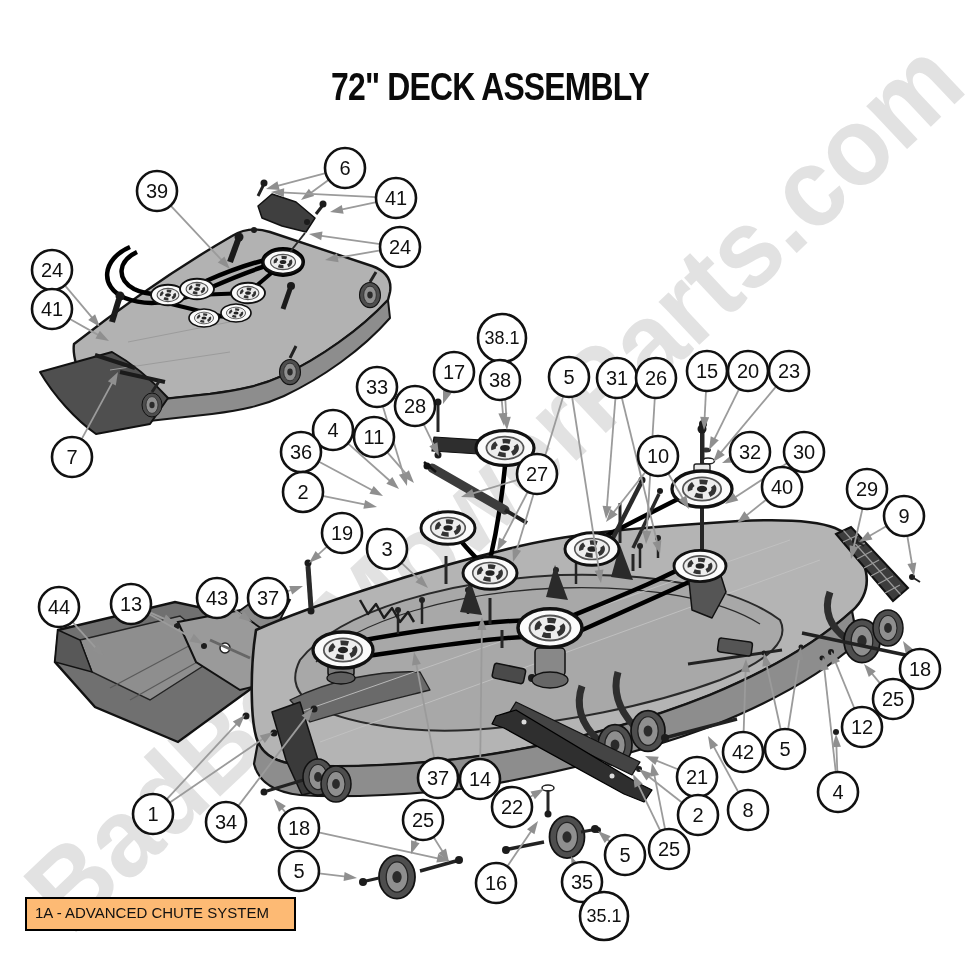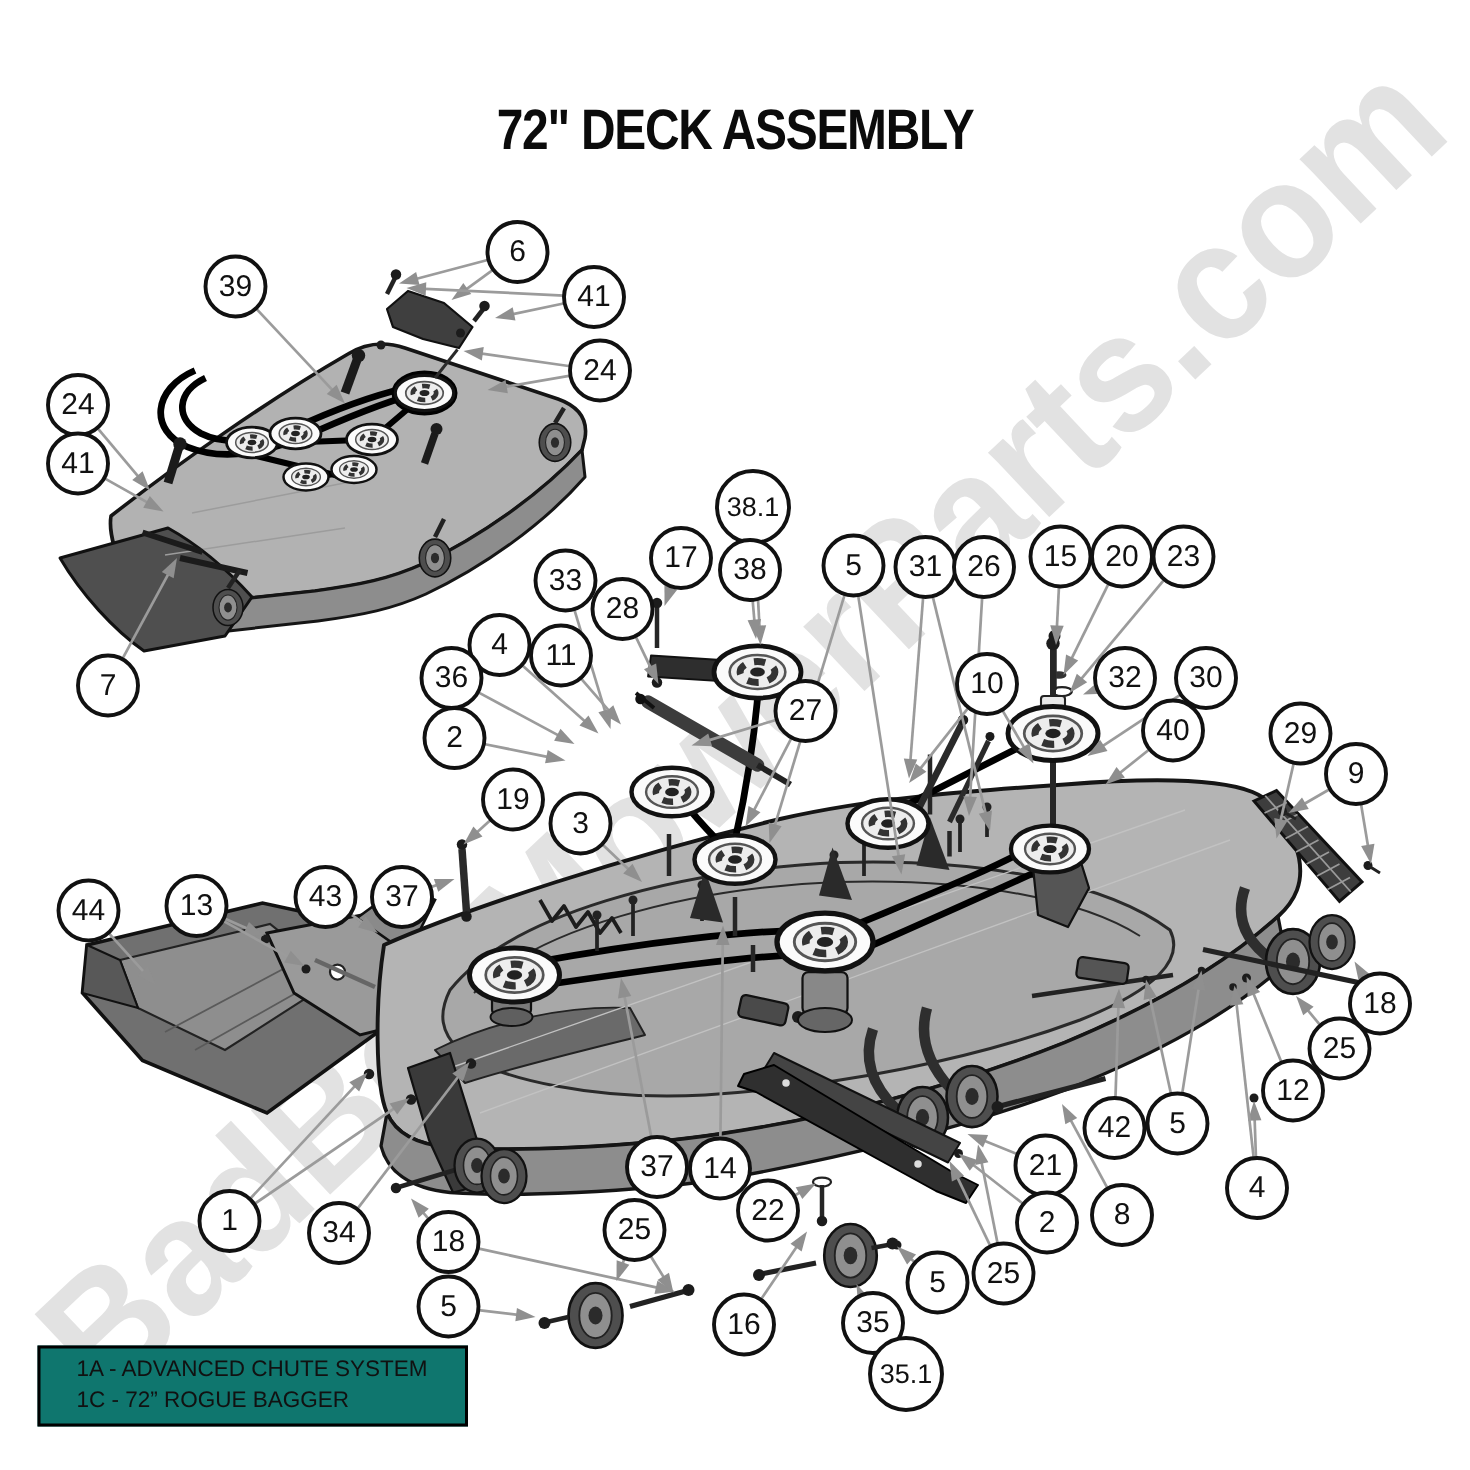--- a/index.html
+++ b/index.html
@@ -2,22 +2,22 @@
 <html><head>
 <meta charset="utf-8">
 <style>
   html,body{margin:0;padding:0;background:#fff;}
   .stage{position:relative;width:980px;height:980px;background:#fff;overflow:hidden;
          font-family:"Liberation Sans","DejaVu Sans",sans-serif;}
   .title{position:absolute;top:66px;left:0;width:980px;text-align:center;
          font-size:38px;font-weight:800;letter-spacing:-1px;color:#0b0b0b;
          transform:scaleX(.84);transform-origin:490px 50%;white-space:nowrap;}
   svg.canvas{position:absolute;left:0;top:0;}
-  .legend{position:absolute;left:25px;top:897px;width:252px;background:#0f766e;
-          border:2px solid #000;padding:4px 7px 5px 24px;font-size:15px;line-height:1.37;color:#111;}
+  .legend{position:absolute;left:25px;top:897px;width:252px;background:#fdba74;
+          border:2px solid #000;padding:4px 7px 5px 8px;font-size:15px;line-height:1.37;color:#111;}
   .legend div{white-space:nowrap;}
   text.callout-num{fill:#111;}
 </style>
 </head>
 <body>
 
 <div class="stage">
 
   <div class="title">72" DECK ASSEMBLY</div>
 
@@ -651,16 +651,15 @@
           <g>
             <circle cx="920" cy="669" r="20" fill="#ffffff" stroke="#111111" stroke-width="2.6"></circle>
             <text x="920" y="669" text-anchor="middle" dominant-baseline="central" font-size="20" class="callout-num">18</text>
           </g>
         </g>
       </g>
   </svg>
 
   <div class="legend">
     <div>1A - ADVANCED CHUTE SYSTEM</div>
-    <div>1C - 72” ROGUE BAGGER</div>
   </div>
 
 </div>
 
 </body></html>

